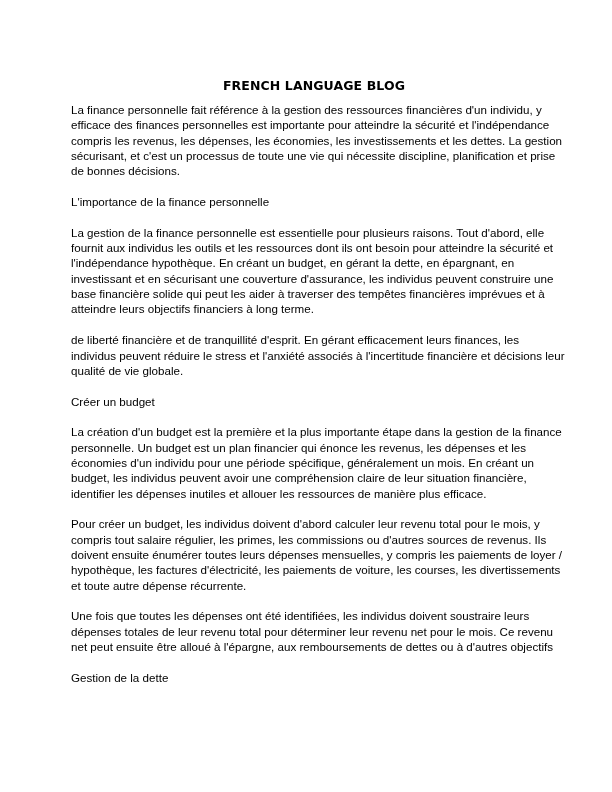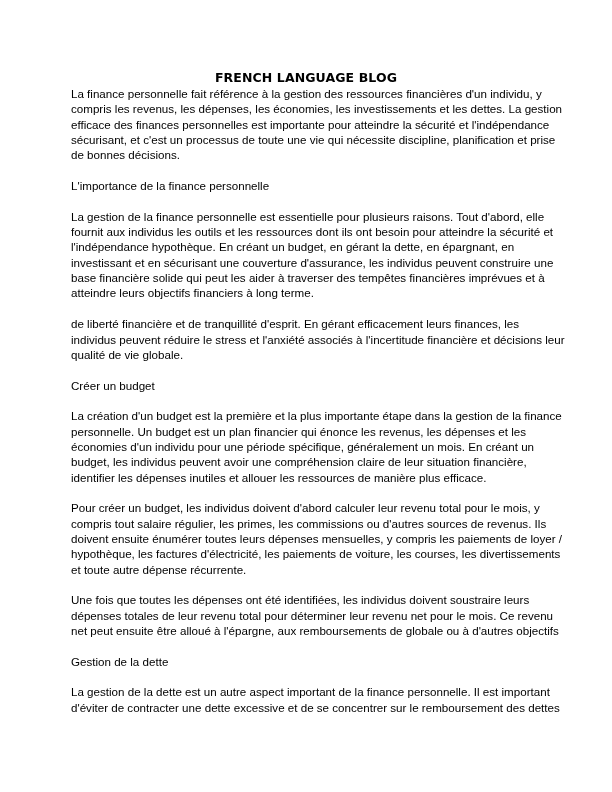--- a/index.html
+++ b/index.html
@@ -22,21 +22,21 @@
       width: 480px;
     }
     .title {
       font-family: "DejaVu Sans", sans-serif;
       font-weight: bold;
       font-size: 12.5px;
       text-align: center;
       width: 470px;
       height: 16px;
       line-height: 16px;
-      margin: 0;
+      margin: 8px;
       letter-spacing: 0.1px;
     }
     .block {
       font-size: 11.6px;
       line-height: 15.35px;
       margin: 0;
       white-space: nowrap;
     }
     .line {
       display: block;
@@ -47,22 +47,22 @@
     }
   </style>
 </head>
 <body>
 
 <div class="page">
   <h1 class="title">FRENCH LANGUAGE BLOG</h1>
 
   <p class="block">
     <span class="line">La finance personnelle fait référence à la gestion des ressources financières d'un individu, y</span>
+    <span class="line">efficace des finances personnelles est importante pour atteindre la sécurité et l'indépendance</span>
     <span class="line">compris les revenus, les dépenses, les économies, les investissements et les dettes. La gestion</span>
-    <span class="line">efficace des finances personnelles est importante pour atteindre la sécurité et l'indépendance</span>
     <span class="line">sécurisant, et c'est un processus de toute une vie qui nécessite discipline, planification et prise</span>
     <span class="line">de bonnes décisions.</span>
   </p>
   <div class="gap"></div>
 
   <p class="block">
     <span class="line">L'importance de la finance personnelle</span>
   </p>
   <div class="gap"></div>
 
@@ -102,26 +102,22 @@
     <span class="line">compris tout salaire régulier, les primes, les commissions ou d'autres sources de revenus. Ils</span>
     <span class="line">doivent ensuite énumérer toutes leurs dépenses mensuelles, y compris les paiements de loyer /</span>
     <span class="line">hypothèque, les factures d'électricité, les paiements de voiture, les courses, les divertissements</span>
     <span class="line">et toute autre dépense récurrente.</span>
   </p>
   <div class="gap"></div>
 
   <p class="block">
     <span class="line">Une fois que toutes les dépenses ont été identifiées, les individus doivent soustraire leurs</span>
     <span class="line">dépenses totales de leur revenu total pour déterminer leur revenu net pour le mois. Ce revenu</span>
-    <span class="line">net peut ensuite être alloué à l'épargne, aux remboursements de globale ou à d'autres objectifs</span>
+    <span class="line">net peut ensuite être alloué à l'épargne, aux remboursements de dettes ou à d'autres objectifs</span>
   </p>
   <div class="gap"></div>
 
   <p class="block">
     <span class="line">Gestion de la dette</span>
   </p>
   <div class="gap"></div>
 
-  <p class="block">
-    <span class="line">La gestion de la dette est un autre aspect important de la finance personnelle. Il est important</span>
-    <span class="line">d'éviter de contracter une dette excessive et de se concentrer sur le remboursement des dettes</span>
-  </p>
 </div>
 
 </body></html>

